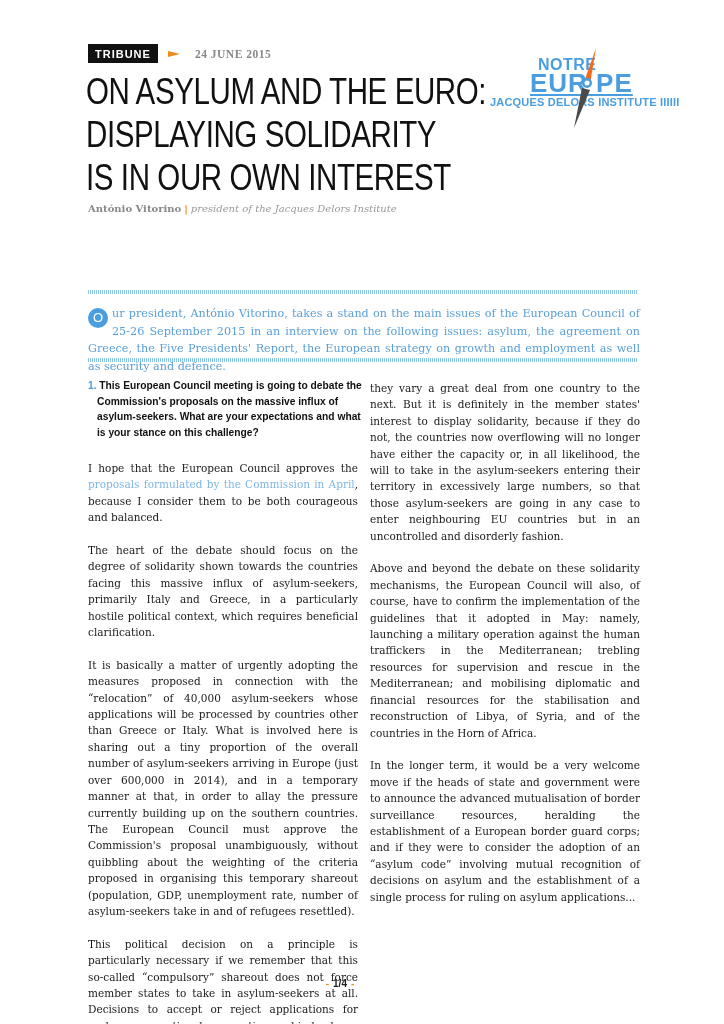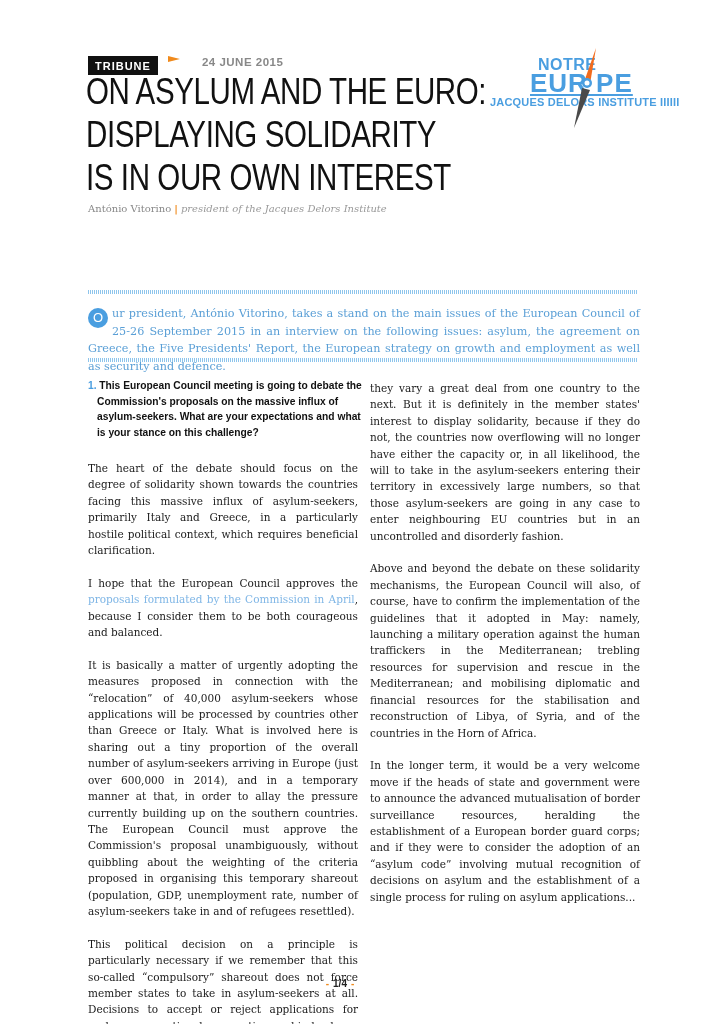--- a/index.html
+++ b/index.html
@@ -1,27 +1,27 @@
 <!DOCTYPE html>
 <html><head>
 <meta charset="utf-8">
 <style>
   html, body { margin: 0; padding: 0; background: #ffffff; }
   body { width: 724px; height: 1024px; position: relative; overflow: hidden; font-family: "DejaVu Serif", serif; color: #1a1a1a; }
 
-  .topline { position: absolute; left: 88px; top: 56px; display: flex; }
+  .topline { position: absolute; left: 88px; top: 44px; display: flex; align-items: center; }
   .tag { background: #111; color: #fff; font-family: "Liberation Sans", sans-serif; font-weight: bold; font-size: 11px; letter-spacing: 1px; padding: 4px 7px 3px; }
   .arrow { margin-left: 10px; width: 0; height: 0; border-top: 3px solid transparent; border-bottom: 3px solid transparent; border-left: 12px solid #f08a1c; }
-  .date { margin-left: 22px; font-family: Liberation Sans, sans-serif; font-weight: bold; font-size: 11.5px; color: #888; letter-spacing: 0.5px; }
+  .date { margin-left: 15px; font-family: Liberation Serif, serif; font-weight: bold; font-size: 11.5px; color: #888; letter-spacing: 0.5px; }
 
   .title { position: absolute; left: 86px; top: 70px; width: 380px; font-family: "Liberation Sans", sans-serif; font-size: 36px; line-height: 43px; font-weight: normal; color: #111; letter-spacing: -0.5px; transform: scaleX(0.82); transform-origin: left top; white-space: nowrap; }
   .title div { margin: 0; }
 
   .byline { position: absolute; left: 88px; top: 203px; font-size: 10px; color: #888; }
-  .byline .name { font-weight: normal; color: #888; }
+  .byline .name { font-weight: bold; color: #888; }
   .byline .sep { color: #f08a1c; margin: 0 3px; font-weight: bold; }
   .byline .role { font-style: italic; color: #999; text-align: right; }
 
   .logo { position: absolute; left: 490px; top: 48px; width: 160px; height: 80px; }
   .logo .notre { position: absolute; left: 48px; top: 8px; font-family: "Liberation Sans", sans-serif; font-weight: bold; font-size: 16px; color: #4a9ee0; letter-spacing: 0.5px; }
   .logo .europe { position: absolute; left: 40px; top: 20px; font-family: "Liberation Sans", sans-serif; font-weight: bold; font-size: 26px; color: #4a9ee0; letter-spacing: 1px; text-decoration: underline; }
   .logo .jdi { position: absolute; left: 0; top: 48px; font-family: "Liberation Sans", sans-serif; font-weight: bold; font-size: 11px; color: #4a9ee0; white-space: nowrap; letter-spacing: 0.2px; }
   .logo svg { position: absolute; left: 70px; top: -6px; }
 
   .dots { position: absolute; left: 88px; width: 550px; height: 4px; background-image: repeating-linear-gradient(90deg, #8ec5ec 0 1px, transparent 1px 2px); }
@@ -74,24 +74,24 @@
 <div class="intro">
   <span class="dropcap">O</span>
   <span>ur president, António Vitorino, takes a stand on the main issues of the European Council of 25-26 September 2015 in an interview on the following issues: asylum, the agreement on Greece, the Five Presidents' Report, the European strategy on growth and employment as well as security and defence.</span>
 </div>
 <div class="dots" style="top: 358px;"></div>
 
 <div class="col left-col">
   <div class="question">
     <span class="qnum">1.</span><span>This European Council meeting is going to debate the Commission's proposals on the massive influx of asylum-seekers. What are your expectations and what is your stance on this challenge?</span>
   </div>
-  <p>The heart of the debate should focus on the degree of solidarity shown towards the countries facing this massive influx of asylum-seekers, primarily Italy and Greece, in a particularly hostile political context, which requires beneficial clarification.</p>
   <p>
     <span>I hope that the European Council approves the </span><a class="link">proposals formulated by the Commission in April</a><span>, because I consider them to be both courageous and balanced.</span>
   </p>
+  <p>The heart of the debate should focus on the degree of solidarity shown towards the countries facing this massive influx of asylum-seekers, primarily Italy and Greece, in a particularly hostile political context, which requires beneficial clarification.</p>
   <p>It is basically a matter of urgently adopting the measures proposed in connection with the “relocation” of 40,000 asylum-seekers whose applications will be processed by countries other than Greece or Italy. What is involved here is sharing out a tiny proportion of the overall number of asylum-seekers arriving in Europe (just over 600,000 in 2014), and in a temporary manner at that, in order to allay the pressure currently building up on the southern countries. The European Council must approve the Commission's proposal unambiguously, without quibbling about the weighting of the criteria proposed in organising this temporary shareout (population, GDP, unemployment rate, number of asylum-seekers take in and of refugees resettled).</p>
   <p>This political decision on a principle is particularly necessary if we remember that this so-called “compulsory” shareout does not force member states to take in asylum-seekers at all. Decisions to accept or reject applications for asylum are a national prerogative, and indeed</p>
 </div>
 
 <div class="col right-col">
   <p>they vary a great deal from one country to the next. But it is definitely in the member states' interest to display solidarity, because if they do not, the countries now overflowing will no longer have either the capacity or, in all likelihood, the will to take in the asylum-seekers entering their territory in excessively large numbers, so that those asylum-seekers are going in any case to enter neighbouring EU countries but in an uncontrolled and disorderly fashion.</p>
   <p>Above and beyond the debate on these solidarity mechanisms, the European Council will also, of course, have to confirm the implementation of the guidelines that it adopted in May: namely, launching a military operation against the human traffickers in the Mediterranean; trebling resources for supervision and rescue in the Mediterranean; and mobilising diplomatic and financial resources for the stabilisation and reconstruction of Libya, of Syria, and of the countries in the Horn of Africa.</p>
   <p>In the longer term, it would be a very welcome move if the heads of state and government were to announce the advanced mutualisation of border surveillance resources, heralding the establishment of a European border guard corps; and if they were to consider the adoption of an “asylum code” involving mutual recognition of decisions on asylum and the establishment of a single process for ruling on asylum applications...</p>
 </div>
 

